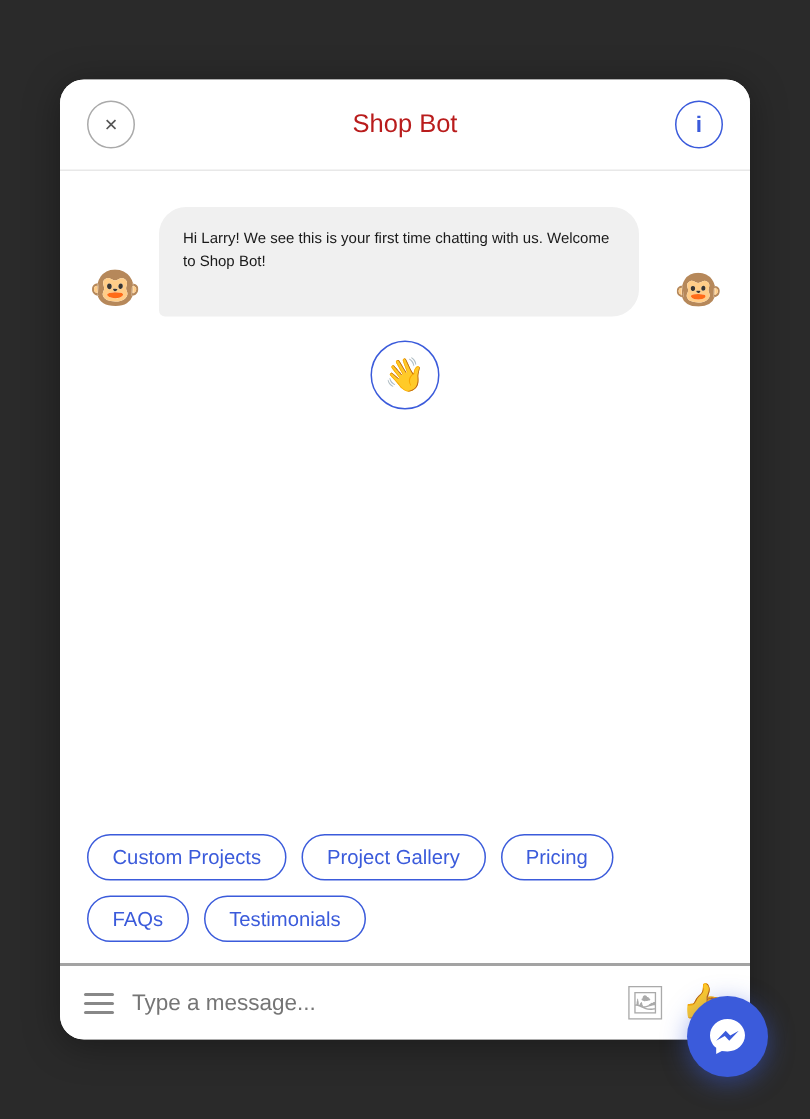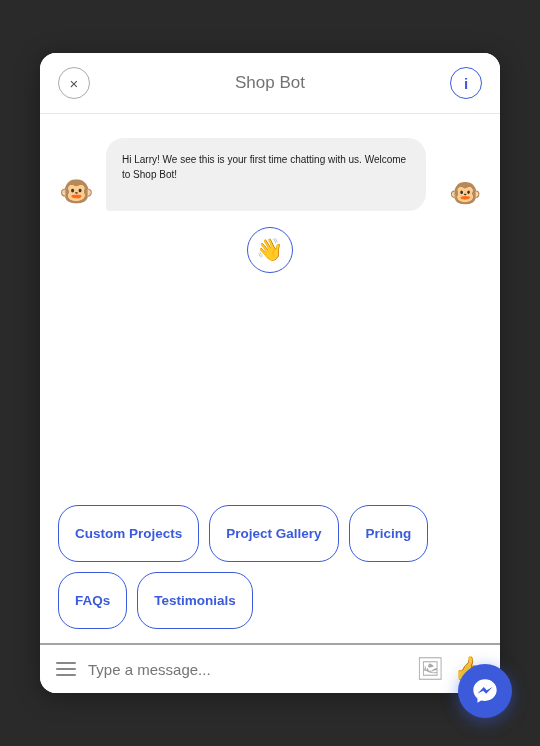--- a/index.html
+++ b/index.html
@@ -46,21 +46,21 @@
       cursor: pointer;
       color: #555;
       font-size: 15px;
       font-weight: 400;
       background: #fff;
     }
 
     .header-title {
       font-size: 17px;
       font-weight: 500;
-      color: #737373;
+      color: #b91c1c;
     }
 
     .info-btn {
       width: 32px;
       height: 32px;
       border-radius: 50%;
       border: 1.5px solid #3b5bdb;
       display: flex;
       align-items: center;
       justify-content: center;
@@ -128,27 +128,26 @@
       display: flex;
       flex-wrap: wrap;
       gap: 10px;
       padding: 0 18px 14px 18px;
       justify-content: flex-start;
     }
 
     .qr-btn {
       border: 1.5px solid #3b5bdb;
       border-radius: 20px;
-      padding: 20px 16px;
+      padding: 7px 16px;
       font-size: 13.5px;
       color: #3b5bdb;
       background: #fff;
       cursor: pointer;
       white-space: nowrap;
-      font-weight: bold;
     }
 
     
     .chat-input-area {
       border-top: 2px solid #a3a3a3;
       padding: 10px 16px;
       display: flex;
       align-items: center;
       gap: 12px;
       background: #fff;

